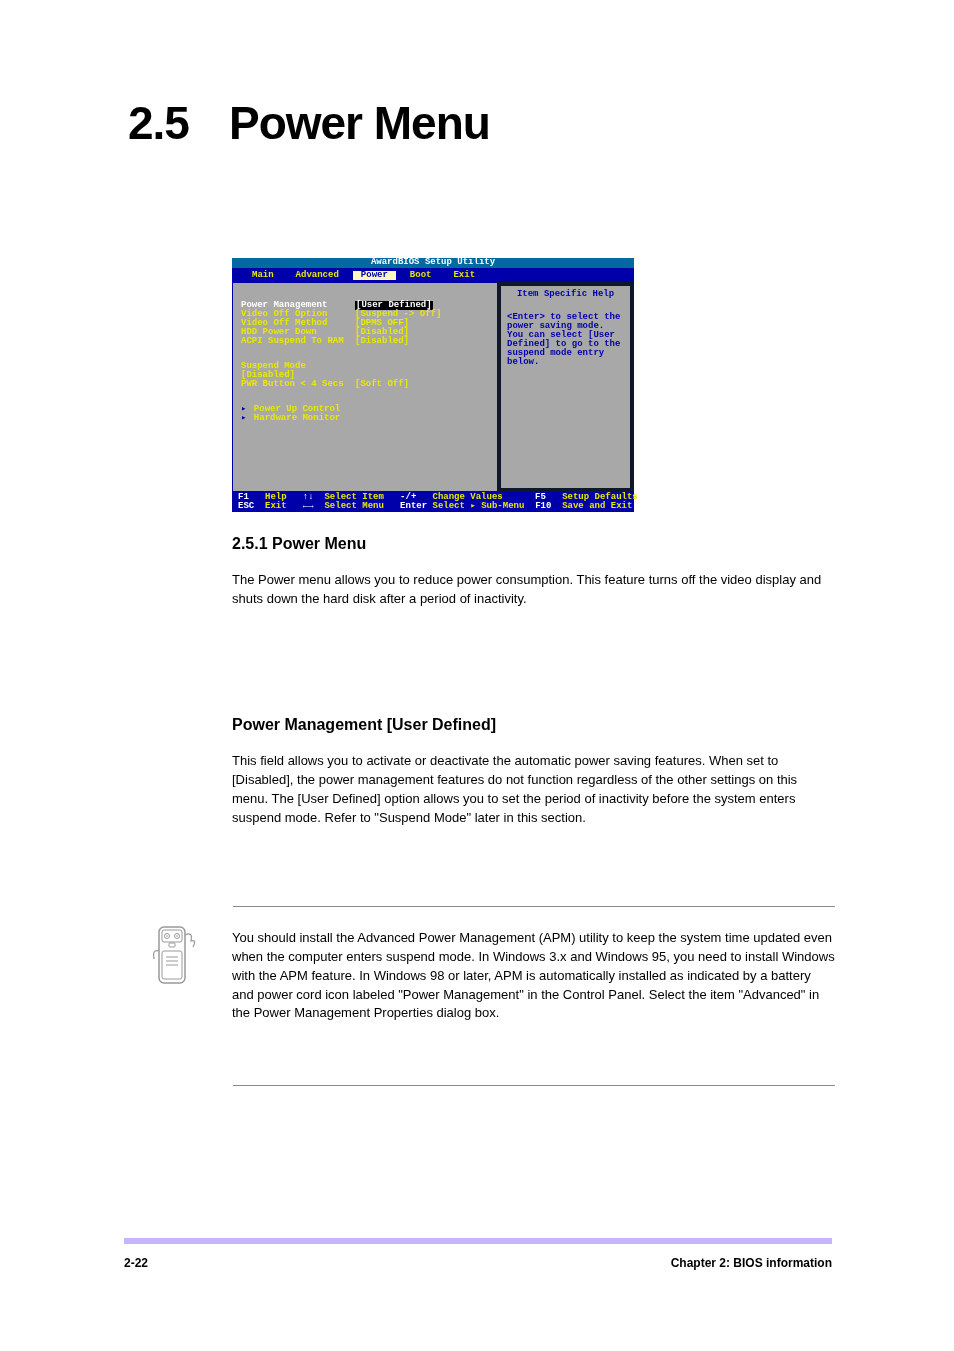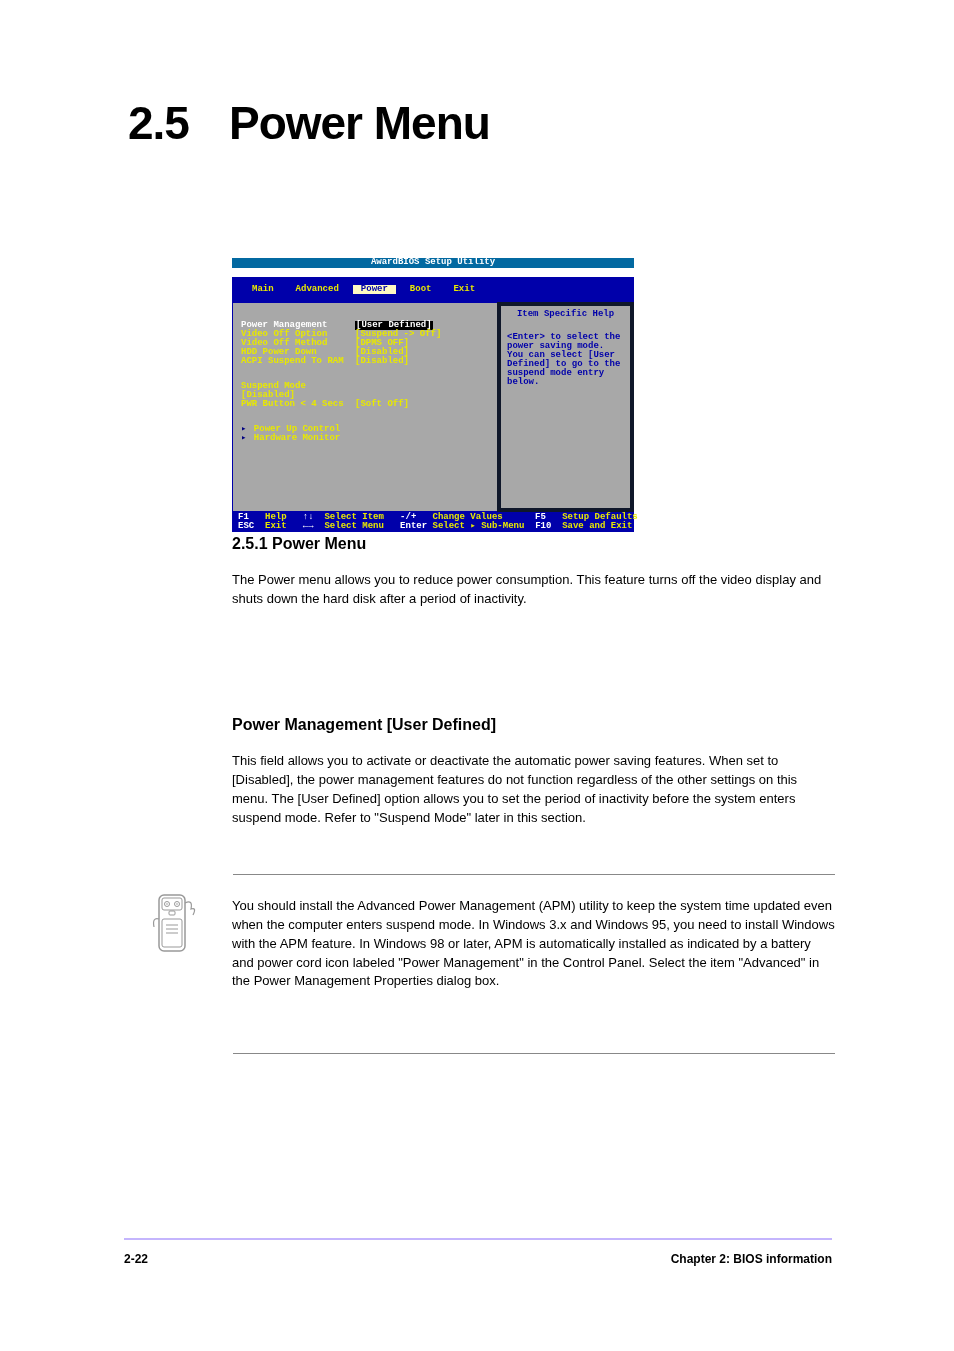--- a/index.html
+++ b/index.html
@@ -35,27 +35,26 @@
     font-weight: bold;
   }
   .bios-title-bar {
     height: 10px;
     background: #0369a1;
     color: #ffffff;
     text-align: center;
     padding-top: 0px;
   }
   .bios-menu-bar {
-    height: 25px;
+    height: 14px;
     background: #0000aa;
     color: #e8e800;
     display: flex;
     align-items: center;
     padding-left: 12px;
-    margin-top: 9px;
   }
   .bios-menu-bar span { margin-right: 6px; padding: 0 8px; }
   .bios-menu-bar .active { background: #fef9c3; color: #0000aa; }
   .bios-body {
     height: 210px;
     background: #a8a8a8;
     display: flex;
   }
   .bios-left {
     width: 265px;
@@ -114,21 +113,21 @@
     top: 716px;
     left: 232px;
     width: 600px;
   }
   .pm-title { font-size: 16px; font-weight: bold; margin-bottom: 18px; }
   .pm-text { font-size: 13px; line-height: 1.45; }
 
   
   .note-box {
     position: absolute;
-    top: 874px;
+    top: 906px;
     left: 147px;
     width: 688px;
   }
   .note-hr-top, .note-hr-bot {
     border: none;
     border-top: 1px solid #888;
     margin-left: 86px;
   }
   .note-hr-top { margin-bottom: 14px; }
   .note-hr-bot { margin-top: 62px; }
@@ -148,21 +147,21 @@
     color: #000;
     padding-top: 8px;
   }
 
   
   .page-footer {
     position: absolute;
     top: 1238px;
     left: 124px;
     width: 708px;
-    border-top: 2px solid #c4b5fd;
+    border-top: 6px solid #c4b5fd;
     padding-top: 12px;
     font-size: 12px;
     color: #000;
     display: flex;
     justify-content: space-between;
   }
   .page-footer .pagenum { font-weight: bold; }
   .page-footer .chapter { font-weight: bold; }
 </style>
 </head>

